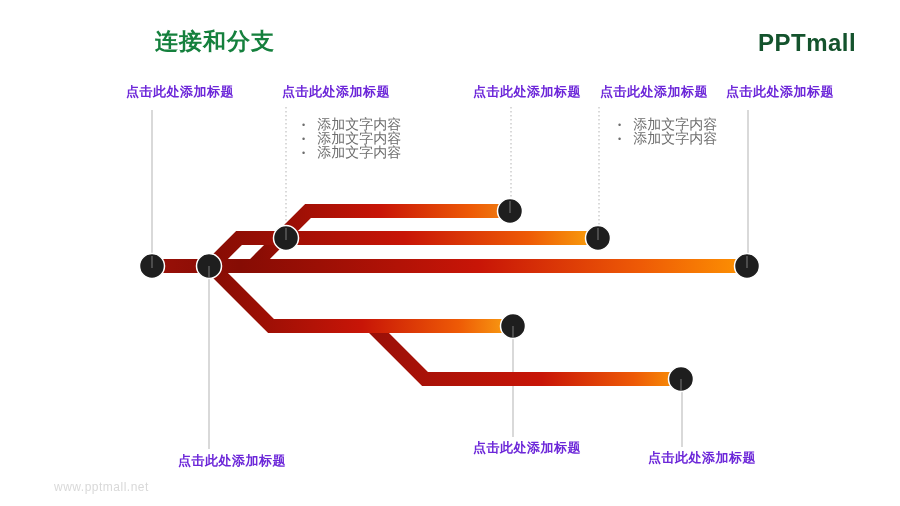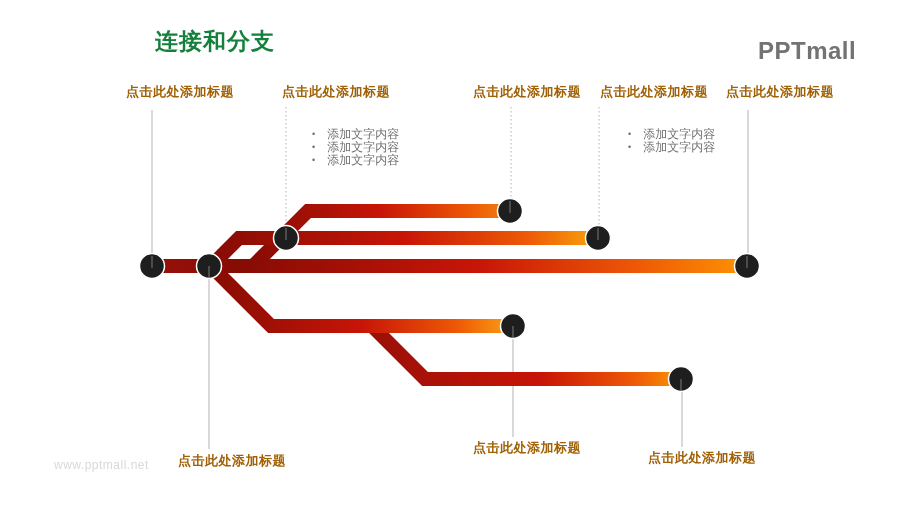--- a/index.html
+++ b/index.html
@@ -5,33 +5,33 @@
   html,body{margin:0;padding:0;}
   body{
     width:900px;height:506px;position:relative;background:#ffffff;overflow:hidden;
     font-family:"Liberation Sans","DejaVu Sans",sans-serif;
   }
   .page-title{
     position:absolute;left:155px;top:26px;font-size:23px;font-weight:700;color:#15803d;
     letter-spacing:1px;
   }
   .logo{
-    position:absolute;left:758px;top:37px;width:110px;text-align:left;
-    font-size:24px;font-weight:700;color:#737373;letter-spacing:0.5px;
+    position:absolute;left:758px;top:29px;width:110px;text-align:left;
+    font-size:24px;font-weight:700;color:#14532d;letter-spacing:0.5px;
   }
   .watermark{
-    position:absolute;left:54px;top:458px;font-size:12px;color:#d9d9d9;letter-spacing:0.5px;
+    position:absolute;left:54px;top:480px;font-size:12px;color:#d9d9d9;letter-spacing:0.5px;
   }
   .lbl{
     position:absolute;transform:translateX(-50%);white-space:nowrap;
-    font-size:13px;font-weight:700;color:#a16207;letter-spacing:0.5px;
+    font-size:13px;font-weight:700;color:#6d28d9;letter-spacing:0.5px;
   }
   .bullets{
-    position:absolute;margin:16px;padding:0;list-style:none;
-    font-size:12px;color:#6e6e6e;line-height:13px;
+    position:absolute;margin:6px;padding:0;list-style:none;
+    font-size:14px;color:#6e6e6e;line-height:13px;
   }
   .bullets li{white-space:nowrap;}
   .bullets li::before{content:"•";font-size:9px;color:#6e6e6e;margin-right:12px;vertical-align:1px;}
   svg.diagram{position:absolute;left:0;top:0;}
 </style>
 </head>
 <body>
 
 <svg class="diagram" width="900" height="506" viewBox="0 0 900 506">
   <defs>

